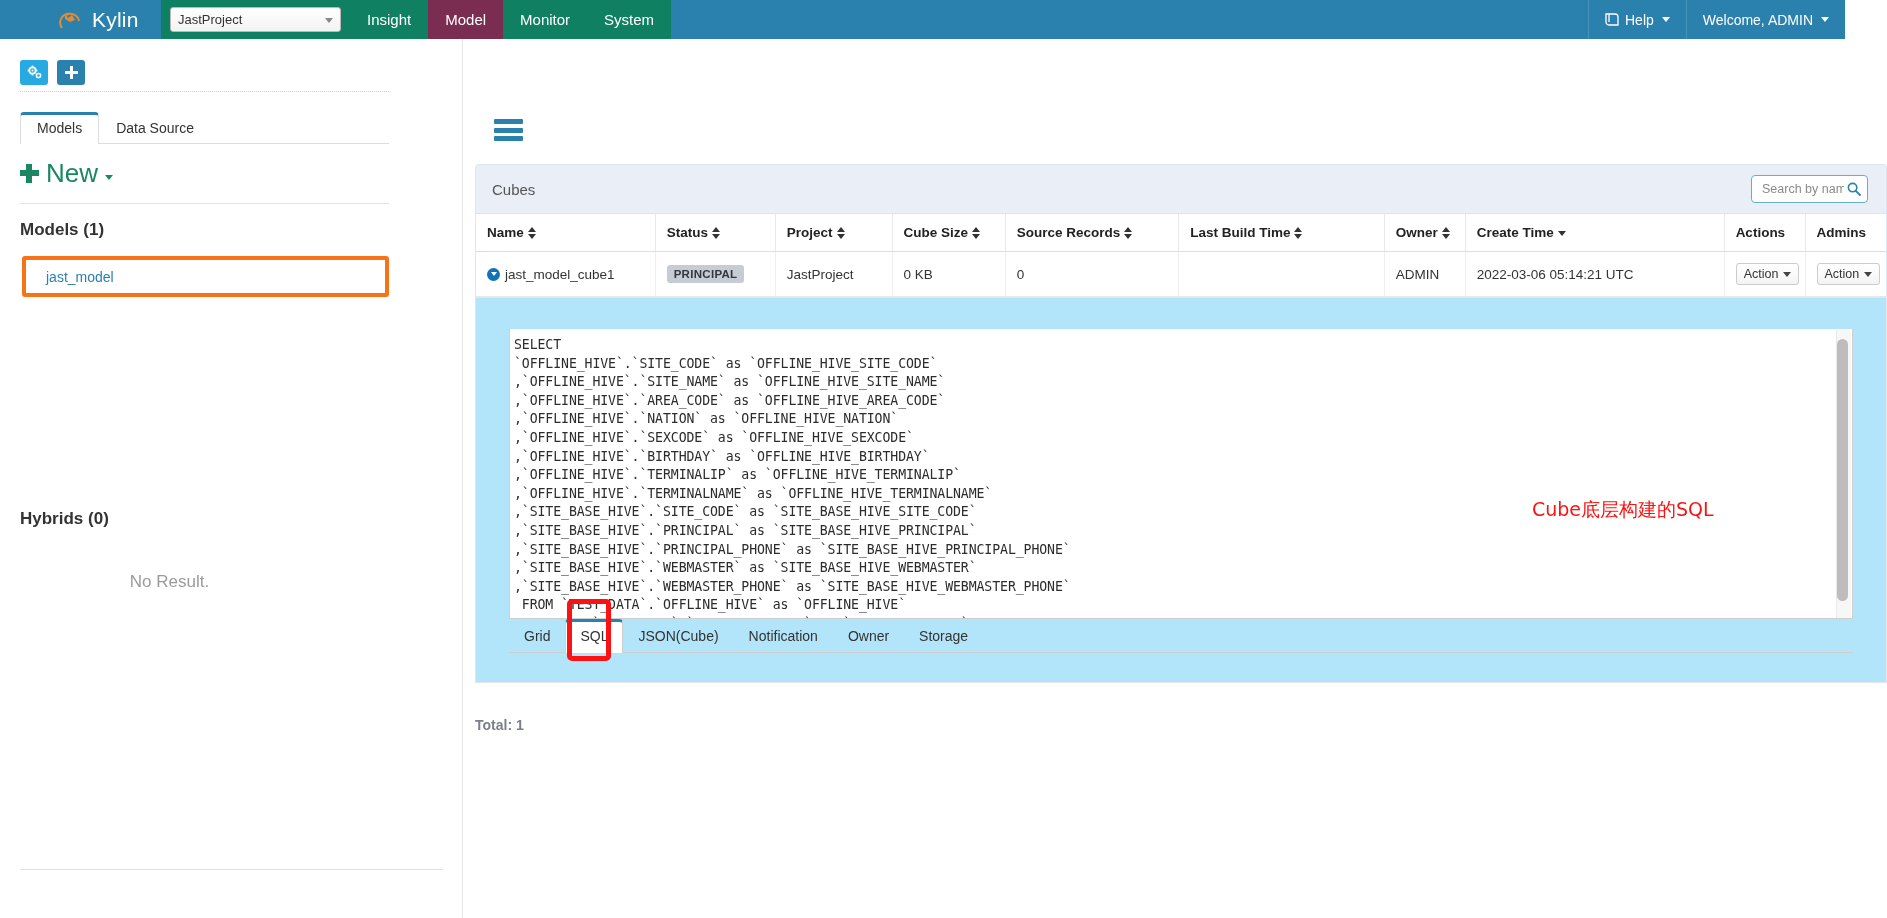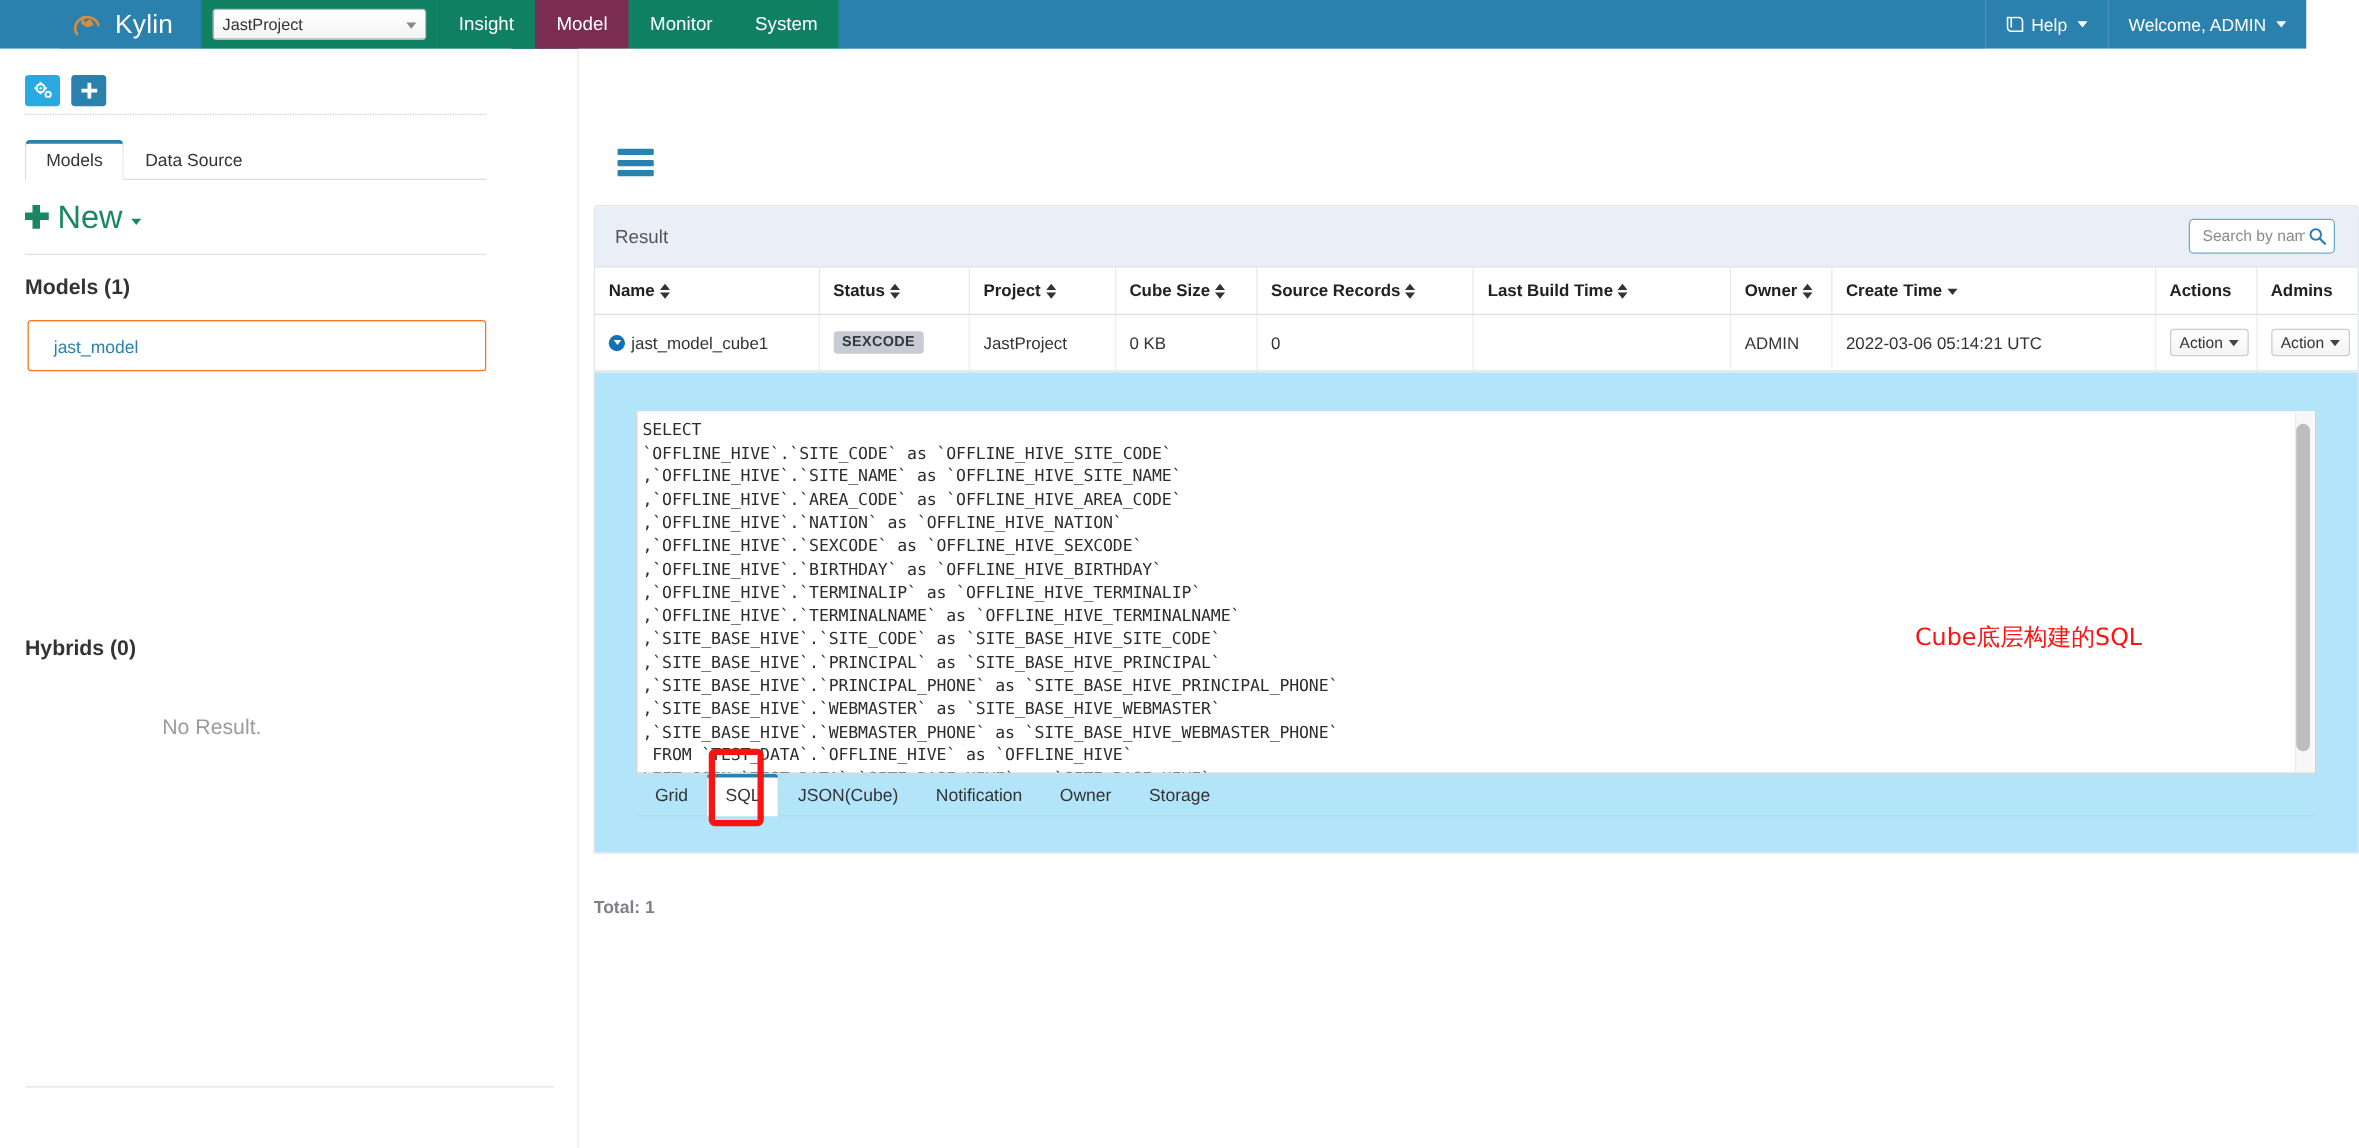--- a/index.html
+++ b/index.html
@@ -149,21 +149,21 @@
   #sidebar-hr {
     border-top: 1px solid #e2e2e2;
     margin: 14px 20px 0 20px;
   }
   .side-heading {
     margin: 0 20px; padding-top: 16px;
     font-size: 17px; font-weight: bold; color: #333;
   }
   #model-list { margin: 16px 20px 0 22px; }
   .model-item {
-    border: 1px solid #f97316;
+    border: 4px solid #f97316;
     border-radius: 3px;
     height: 41px;
     display: flex; align-items: center;
     padding-left: 20px;
   }
   .model-item a { color: #2b81ad; font-size: 14px; text-decoration: none; }
   #hybrids-heading { margin-top: 196px; }
   #no-result {
     text-align: center; color: #9b9b9b;
     font-size: 17px; margin-top: 43px;
@@ -486,21 +486,21 @@
 
   <div id="hamburger">
     <span></span>
     <span></span>
     <span></span>
   </div>
 
   <div id="cubes-panel">
 
     <div id="cubes-header">
-      <span id="cubes-title">Result</span>
+      <span id="cubes-title">Cubes</span>
       <div id="search-box">
         <input type="text" placeholder="Search by name" style="">
         <svg class="search-glass" viewBox="0 0 14 14">
           <circle cx="5.6" cy="5.6" r="4.2" fill="none" stroke="#2b81ad" stroke-width="1.6"></circle>
           <path d="M8.8 8.8 L13 13" stroke="#2b81ad" stroke-width="1.8" stroke-linecap="round"></path>
         </svg>
       </div>
     </div>
 
     <table id="cubes-table">
@@ -529,21 +529,21 @@
           <th>Actions</th>
           <th>Admins</th>
         </tr>
       </thead>
       <tbody>
         <tr>
           <td>
             <span class="expand-dot"></span><span>jast_model_cube1</span>
           </td>
           <td>
-            <span class="badge-disabled">SEXCODE</span>
+            <span class="badge-disabled">PRINCIPAL</span>
           </td>
           <td>JastProject</td>
           <td>0 KB</td>
           <td>0</td>
           <td></td>
           <td>ADMIN</td>
           <td>2022-03-06 05:14:21 UTC</td>
           <td>
             <span class="action-btn">
                 <span>Action</span>

